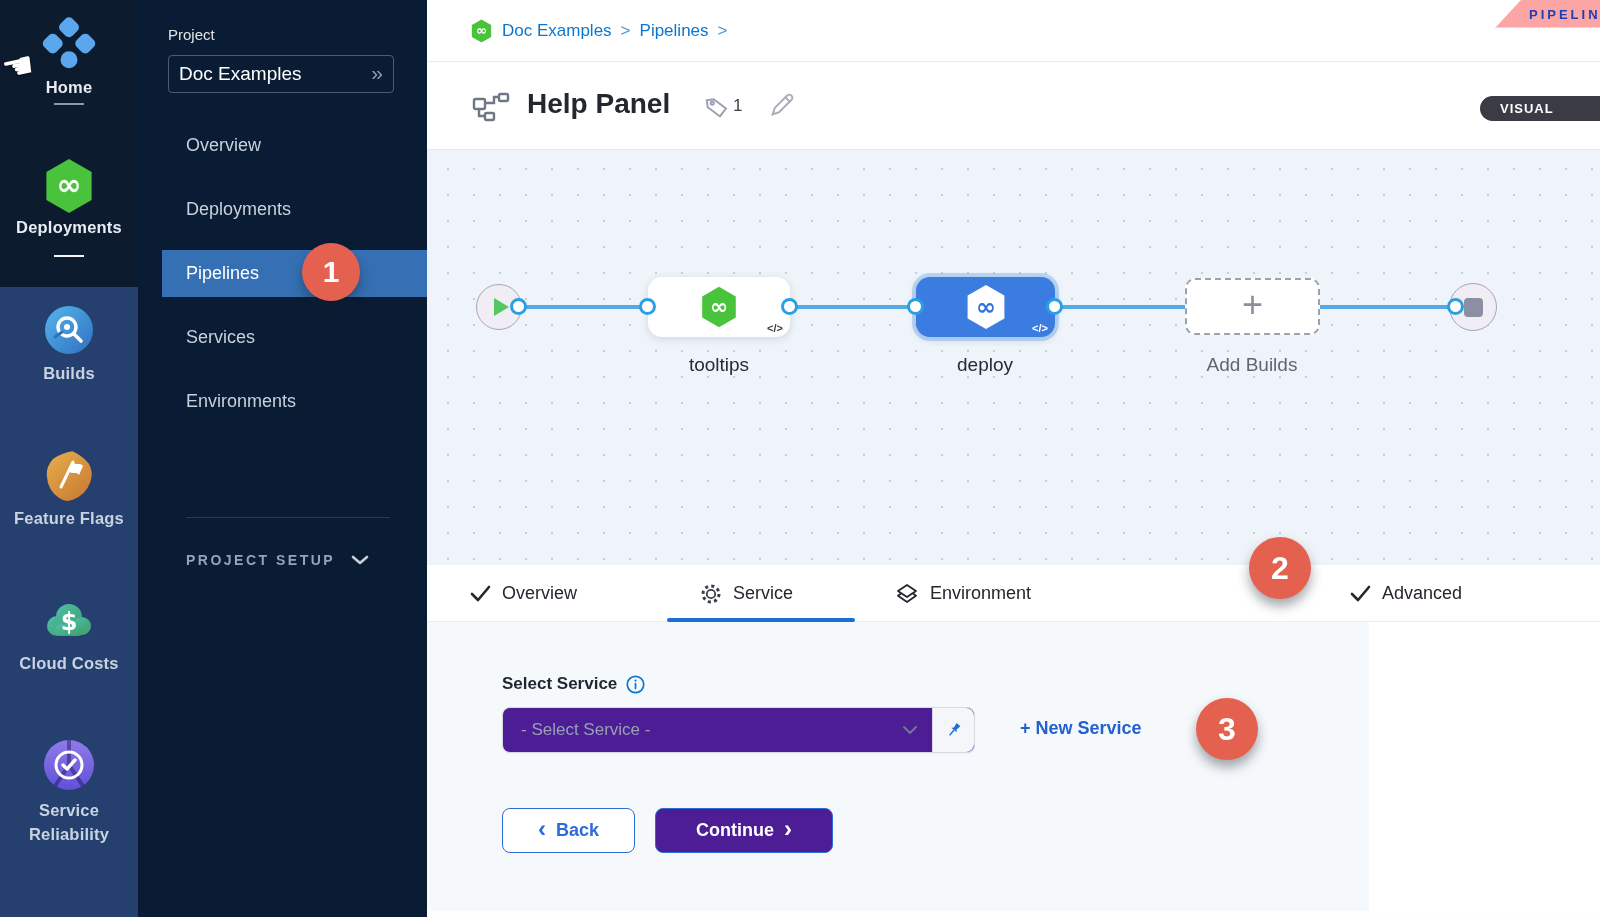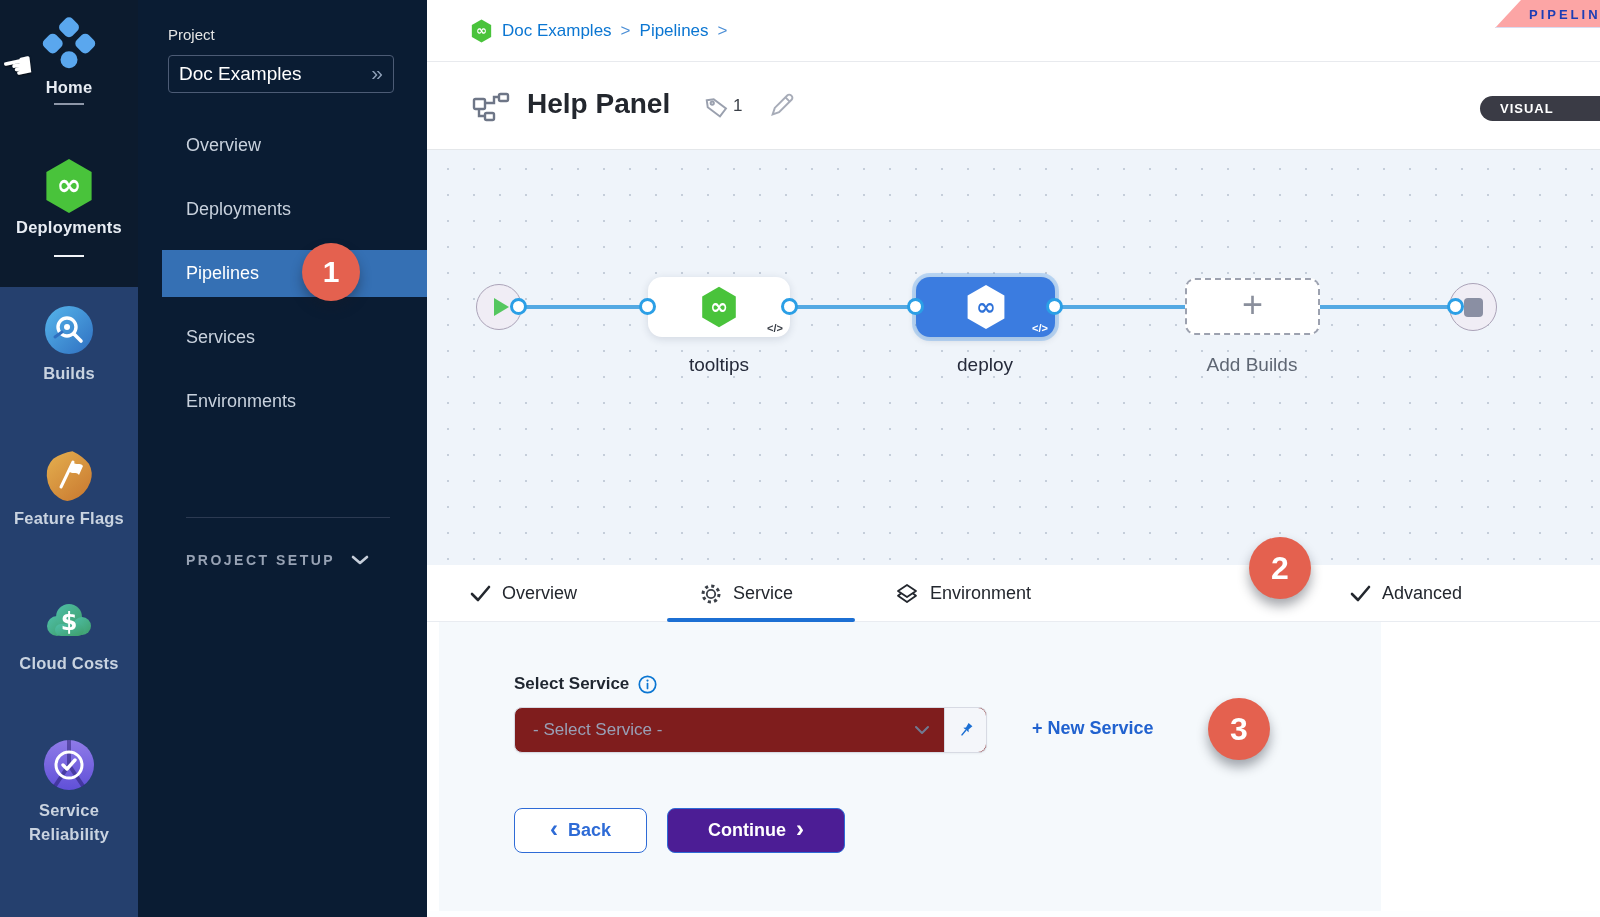--- a/index.html
+++ b/index.html
@@ -68,25 +68,25 @@
     border:2.5px dashed #9CA1AF; border-radius:10px; display:flex; align-items:center; justify-content:center; cursor:pointer; }
   .add-stage .plus { font-size:36px; font-weight:300; color:#8A8F9C; margin-top:-4px; }
 
   
   .tab-bar { position:absolute; left:0; top:565px; width:1173px; height:57px; background:#fff; border-bottom:1px solid #E9ECF1; }
   .tab { position:absolute; top:0; height:57px; display:flex; align-items:center; gap:11px; cursor:pointer;
     font-size:18px; color:#23272E; font-weight:500; }
   .tab-underline { position:absolute; left:240px; top:53px; width:188px; height:4px; background:#1C6FD3; border-radius:2px; }
 
   
-  .content { position:absolute; left:12px; top:622px; width:942px; height:289px; background:#F5F9FC; }
+  .content { position:absolute; left:0; top:622px; width:942px; height:289px; background:#F5F9FC; }
   .bottom-strip { position:absolute; left:0; top:911px; width:1173px; height:6px; background:#FDFEFF; }
   .field-label-row { position:absolute; left:75px; top:52px; display:flex; align-items:center; gap:9px; }
   .field-label { font-size:17px; font-weight:bold; color:#1F2630; }
-  .select-box { position:absolute; left:75px; top:85px; width:473px; height:46px; background:#7f1d1d;
+  .select-box { position:absolute; left:75px; top:85px; width:473px; height:46px; background:#4c1d95;
     border:1px solid #D7DAE3; border-radius:8px; display:flex; align-items:center; cursor:pointer;
     box-shadow:0 1px 2px rgba(40,50,70,.05);justify-content:flex-end; }
   .select-box .placeholder { flex:1; padding-left:18px; font-size:17px; color:#99A0B6; }
   .select-box .chev-wrap { padding-right:14px; }
   .pin-btn { width:42px; height:44px; border-left:1px solid #D7DAE3; background:#F4F6FA; border-radius:0 8px 8px 0;
     display:flex; align-items:center; justify-content:center; cursor:pointer; }
   .new-service { position:absolute; left:593px; top:96px; font-size:18px; font-weight:bold; color:#2162CF; cursor:pointer; }
   .btn { position:absolute; top:186px; height:45px; border-radius:8px; display:flex; align-items:center;
     justify-content:center; gap:10px; font-size:18px; font-weight:bold; cursor:pointer; }
   .btn-back { left:75px; width:133px; background:#fff; border:1.5px solid #2E6BD6; color:#2E6BD6; }

